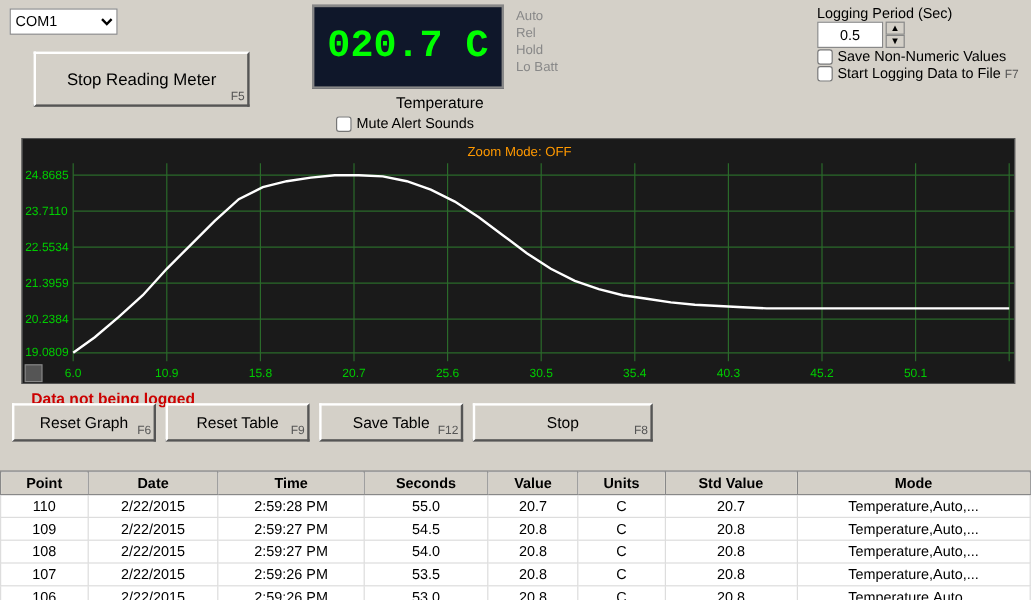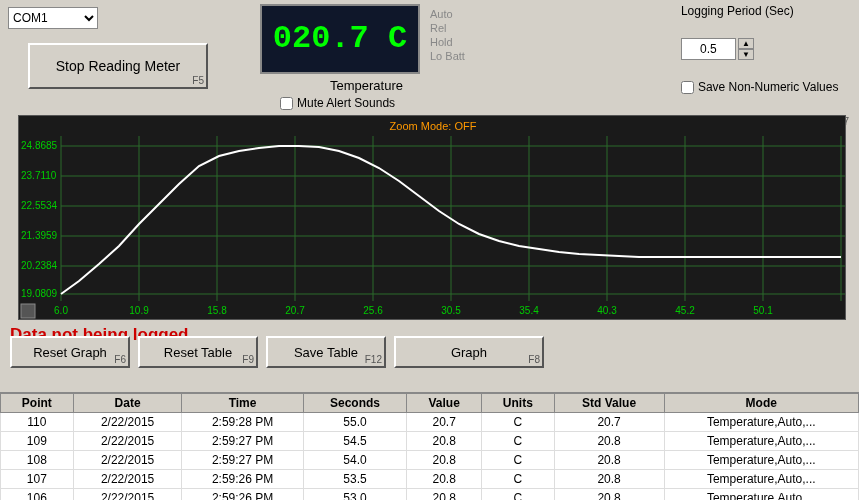--- a/index.html
+++ b/index.html
@@ -114,21 +114,21 @@
       gap: 4px;
       font-size: 12px;
     }
 
     .logging-period-section {
       position: absolute;
       right: 10px;
       top: 4px;
       display: flex;
       flex-direction: column;
-      gap: 20px;
+      gap: 0;
     }
 
     .logging-period-label {
       font-size: 12px;
       color: #000;
     }
 
     .logging-period-input-row {
       display: flex;
       align-items: center;
@@ -188,24 +188,24 @@
       top: 115px;
       width: 828px;
       height: 205px;
       background: #1a1a1a;
       border: 1px solid #555;
     }
 
     
     .data-status {
       position: absolute;
-      left: 10px;
+      left: 26px;
       top: 325px;
       color: #cc0000;
-      font-size: 17px;
+      font-size: 13px;
       font-weight: bold;
     }
 
     
     .bottom-buttons {
       position: absolute;
       left: 0;
       top: 336px;
       width: 859px;
       display: flex;
@@ -442,21 +442,21 @@
   </button>
   <button class="action-btn">
     <span>Reset Table</span>
     <span class="action-btn-shortcut">F9</span>
   </button>
   <button class="action-btn">
     <span>Save Table</span>
     <span class="action-btn-shortcut">F12</span>
   </button>
   <button class="action-btn quit-btn">
-    <span>Graph</span>
+    <span>Stop</span>
     <span class="action-btn-shortcut">F8</span>
   </button>
 </div>
 
 <div class="data-table-container">
   <table class="data-table">
     <thead>
       <tr>
         <th>Point</th>
         <th>Date</th>

